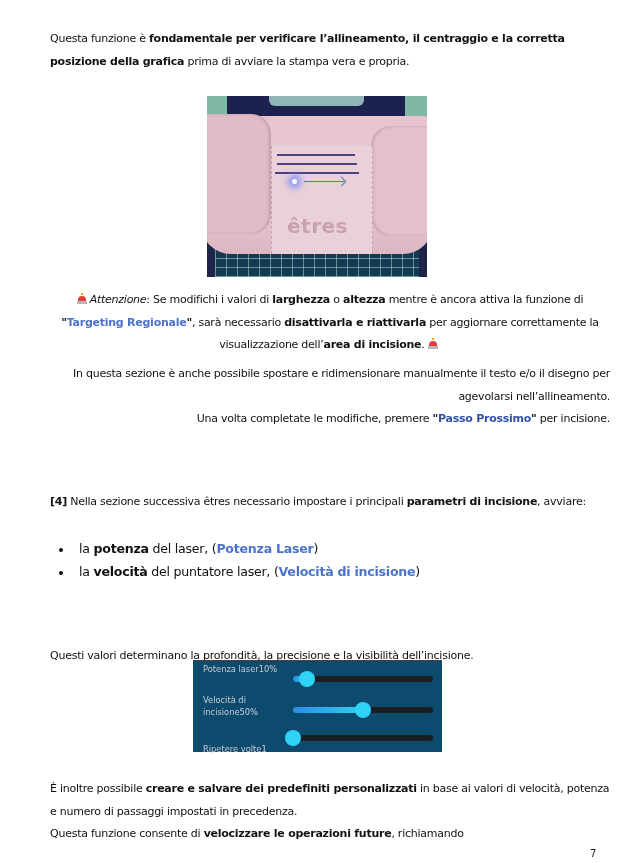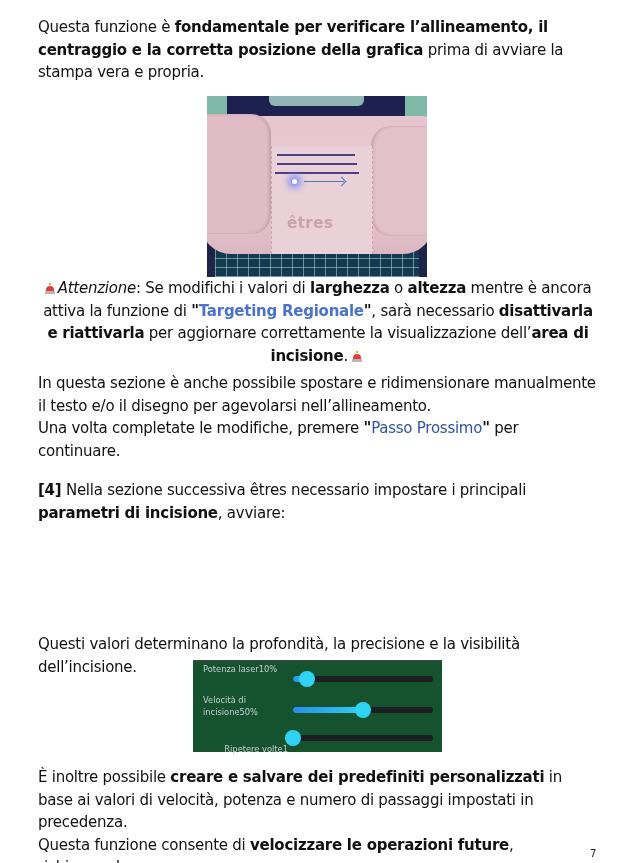--- a/index.html
+++ b/index.html
@@ -2,26 +2,26 @@
 <html><head>
 <meta charset="utf-8">
 <style>
   html, body { margin: 0; padding: 0; background: #ffffff; }
   body {
     width: 633px; height: 863px; position: relative; overflow: hidden;
     font-family: "DejaVu Sans", sans-serif; color: #111111;
   }
   .p {
     position: absolute; left: 38px; width: 560px;
-    font-size: 15px; line-height: 22.5px; letter-spacing: -0.25px;
-    margin: 0;
+    font-size: 11px; line-height: 22.5px; letter-spacing: -0.25px;
+    margin: 12px;
   }
   b, .b { font-weight: bold; }
   .blue { color: #4a73c9; font-weight: bold; text-align: center; }
-  .blue-dark { color: #2f52a8; font-weight: normal; }
+  .blue-dark { color: #2f52a8; font-weight: bold; }
   .center { text-align: center; left: 40px; width: 556px; }
 
   
   .photo {
     position: absolute; left: 207px; top: 96px; width: 220px; height: 181px;
     overflow: hidden; background: #1e2348;
   }
   .photo .mat-top { position:absolute; left:0; top:0; width:220px; height:40px;
     background: linear-gradient(90deg,#7fb8a7 0 9%, #1d2150 9% 90%, #7fb8a7 90% 100%); }
   .photo .mat-top .slot { position:absolute; left:62px; top:0; width:95px; height:10px;
@@ -41,38 +41,38 @@
   .photo .flap-r { position:absolute; right:-6px; top:30px; width:62px; height:110px;
     background:#e3c1ca; border-radius:20px 6px 6px 20px; box-shadow: inset 2px 0 3px rgba(150,100,115,0.35); }
   .photo .center-panel { position:absolute; left:64px; top:50px; width:100px; height:108px;
     background:#ead0d7; border-left:1px dashed #c9a5b0; border-right:1px dashed #c9a5b0; }
   .photo .line { position:absolute; height:2px; background:#4b3f86; }
   .photo .laser-dot { position:absolute; left:85px; top:83px; width:5px; height:5px; border-radius:50%;
     background:#ffffff; box-shadow: 0 0 6px 4px rgba(120,140,255,0.9); }
   .photo .arrow { position:absolute; left:97px; top:85px; width:40px; height:1px; background:#4d76c7; }
   .photo .arrow:after { content:""; position:absolute; right:-1px; top:-3px; width:6px; height:6px;
     border-top:1px solid #4d76c7; border-right:1px solid #4d76c7; transform: rotate(45deg); }
-  .photo .brand { position:absolute; left:80px; top:118px; font-size:15px; font-weight:bold;
+  .photo .brand { position:absolute; left:80px; top:118px; font-size:20px; font-weight:bold;
     color:#c8a2ae; letter-spacing:0.5px; font-family:"DejaVu Sans", sans-serif; }
 
   
   .alarm { display:inline-block; position:relative; width:10px; height:11px; vertical-align:-1px; margin-right:3px; }
   .alarm .dome { position:absolute; left:1px; top:3px; width:8px; height:6px; background:#e33b3b; border-radius:4px 4px 0 0; }
   .alarm .base { position:absolute; left:0; top:8px; width:10px; height:3px; background:#b7b7b7; }
   .alarm .ray { position:absolute; left:4px; top:0; width:2px; height:2px; background:#f2b400; }
 
   
   .list { position:absolute; left:55px; top:538px; margin:0; padding:0; list-style:none;
     font-size:12.6px; line-height:22.7px; letter-spacing:-0.25px; }
   .list li { position:relative; padding-left:24px; }
   .list li .bullet { position:absolute; left:4px; top:10px; width:4px; height:4px; border-radius:50%; background:#111; }
 
   
   .panel { position:absolute; left:193px; top:660px; width:249px; height:92px;
-    background:#14532d; border-top:1px solid #444; box-sizing:border-box;
+    background:#0c4a6e; border-top:1px solid #444; box-sizing:border-box;
     font-family:"DejaVu Sans", sans-serif; }
   .srow { position:absolute; left:0; width:249px; }
   .slabel { position:absolute; left:10px; color:#c9ccd2; font-size:8.3px; line-height:11.5px; width:85px; }
   .track { position:absolute; left:100px; width:140px; height:6px; background:#1b1e23; border-radius:3px; }
   .fill { position:absolute; left:0; top:0; height:6px; border-radius:3px;
     background: linear-gradient(90deg,#2a8ee8,#2ed0f0); }
   .thumb { position:absolute; top:-5px; width:16px; height:16px; border-radius:50%; background:#2fd3f5; margin-left:-8px; }
 
   .pagenum { position:absolute; left:590px; top:848px; font-size:10px; color:#222; }
 </style>
@@ -98,51 +98,53 @@
   <div class="line" style="left:68px; top:76px; width:84px;"></div>
   <div class="laser-dot"></div>
   <div class="arrow"></div>
   <div class="brand">êtres</div>
 </div>
 
 <p class="p center" style="top:277px;">
   <span class="alarm"><span class="ray"></span><span class="dome"></span><span class="base"></span></span><i>Attenzione</i><span>: Se modifichi i valori di </span><b>larghezza</b><span> o </span><b>altezza</b><span>  mentre è ancora attiva la funzione di </span><b>"</b><span class="blue">Targeting Regionale</span><b>"</b><span>, sarà necessario </span><b>disattivarla e riattivarla</b><span> per aggiornare correttamente la visualizzazione dell’</span><b>area di incisione</b><span>. </span><span class="alarm"><span class="ray"></span><span class="dome"></span><span class="base"></span></span>
 </p>
 
-<p class="p" style="top:372px;">
+<p class="p" style="top:351px;text-align:right;">
   <span>In questa sezione è anche possibile spostare e ridimensionare manualmente il testo e/o il disegno per agevolarsi nell’allineamento.</span><br>
-  <span>Una volta completate le modifiche, premere </span><b>"</b><span class="blue-dark">Passo Prossimo</span><b>"</b><span> per continuare.</span>
+  <span>Una volta completate le modifiche, premere </span><b>"</b><span class="blue-dark">Passo Prossimo</span><b>"</b><span> per incisione.</span>
 </p>
 
 <p class="p" style="top:479px;">
   <b>[4]</b><span> Nella sezione successiva êtres necessario impostare i principali </span><b>parametri di incisione</b><span>, avviare:</span>
 </p>
 
 <ul class="list">
+  <li><span class="bullet"></span><span>la </span><b>potenza</b><span> del laser, (</span><span class="blue">Potenza Laser</span><span>)</span></li>
+  <li><span class="bullet"></span><span>la </span><b>velocità</b><span> del puntatore laser, (</span><span class="blue">Velocità di incisione</span><span>)</span></li>
 </ul>
 
 <p class="p" style="top:633px;">Questi valori determinano la profondità, la precisione e la visibilità dell’incisione.</p>
 
 <div class="panel">
   <div class="srow" style="top:3px;">
     <div class="slabel">Potenza laser10%</div>
     <div class="track" style="top:12px;">
         <div class="fill" style="width: 10%;"></div>
         <div class="thumb" style="left: 10%;"></div>
       </div>
   </div>
   <div class="srow" style="top:34px;">
     <div class="slabel">Velocità di incisione50%</div>
     <div class="track" style="top:12px;">
         <div class="fill" style="width: 50%;"></div>
         <div class="thumb" style="left: 50%;"></div>
       </div>
   </div>
   <div class="srow" style="top:71px;">
-    <div class="slabel" style="top:12px;text-align:right;">Ripetere volte1</div>
+    <div class="slabel" style="top:12px;">Ripetere volte1</div>
     <div class="track" style="top:3px;">
         <div class="thumb" style="left: 0%;"></div>
       </div>
   </div>
 </div>
 
 <p class="p" style="top:766px;">
   <span>È inoltre possibile </span><b>creare e salvare dei predefiniti personalizzati</b><span>  in base ai valori di velocità, potenza e numero di passaggi impostati in precedenza.</span><br>
   <span>Questa funzione consente di </span><b>velocizzare le operazioni future</b><span>, richiamando</span>
 </p>

